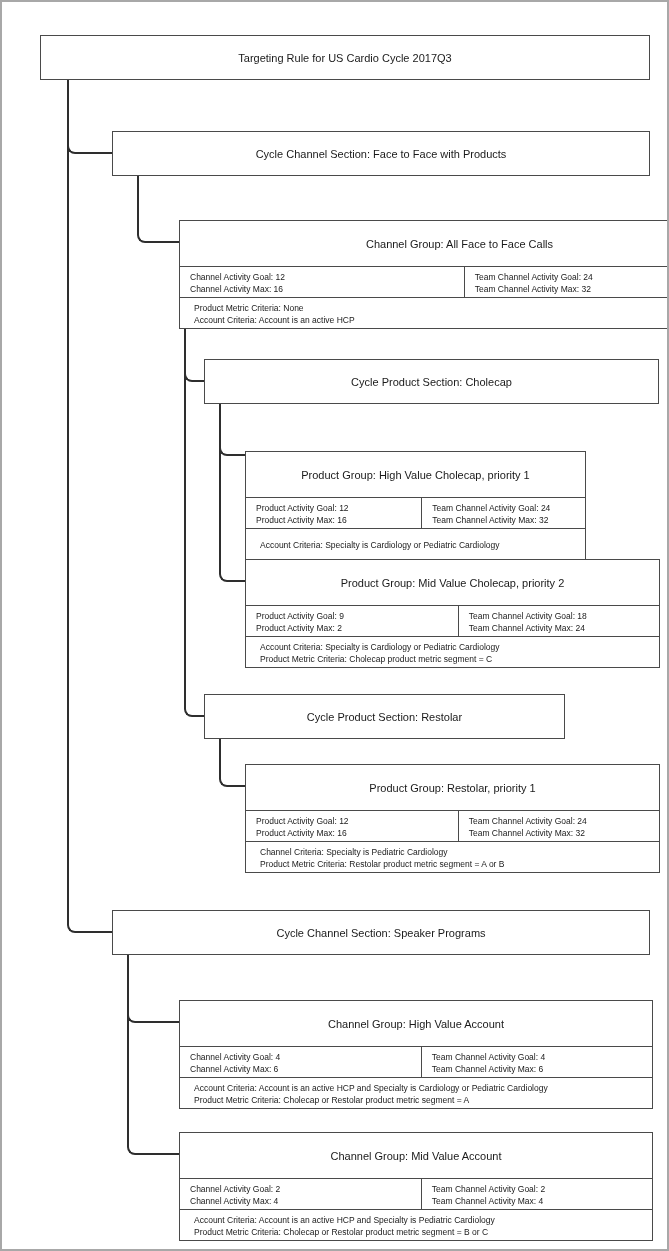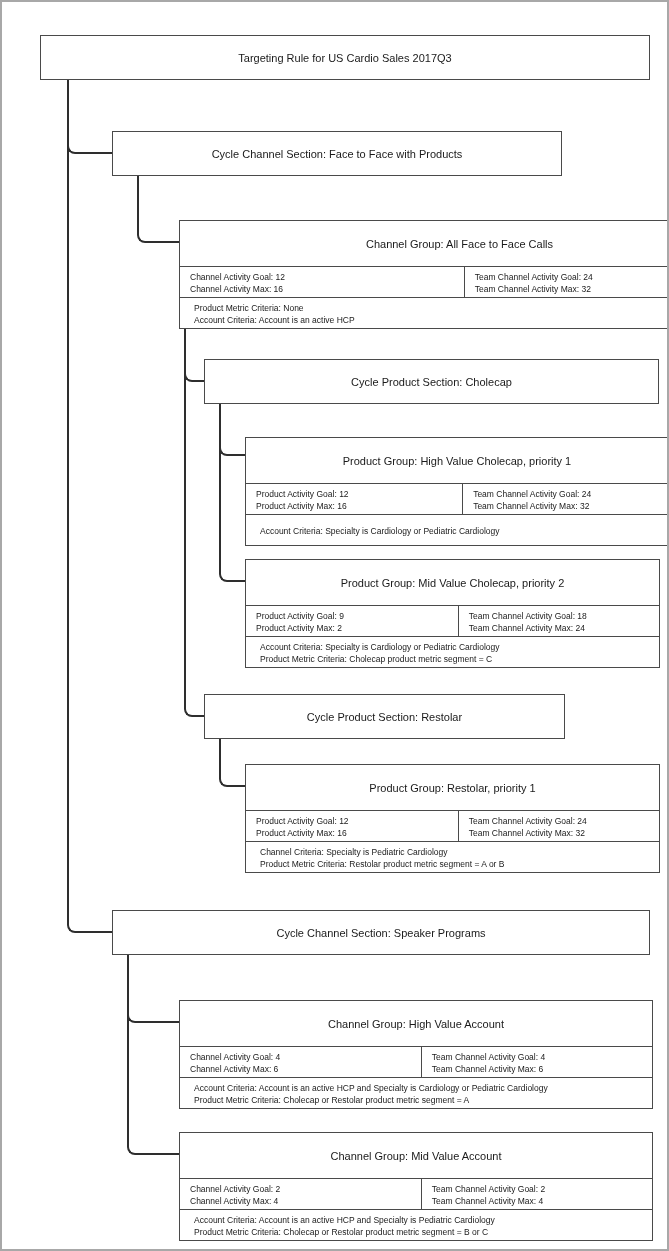--- a/index.html
+++ b/index.html
@@ -69,24 +69,24 @@
   <div class="conn" style="left:135px;top:174px;width:42px;height:67px"></div>
   <div class="conn" style="left:182px;top:325px;width:20px;height:55px"></div>
   <div class="conn" style="left:182px;top:325px;width:20px;height:390px"></div>
   <div class="conn" style="left:217px;top:402px;width:26px;height:52px"></div>
   <div class="conn" style="left:217px;top:402px;width:26px;height:178px"></div>
   <div class="conn" style="left:217px;top:737px;width:26px;height:48px"></div>
   <div class="conn" style="left:125px;top:953px;width:52px;height:68px"></div>
   <div class="conn" style="left:125px;top:953px;width:52px;height:200px"></div>
 
   <div class="node section" style="left:38px;top:33px;width:610px">
-    <span>Targeting Rule for US Cardio Sales 2017Q3</span>
-  </div>
-
-  <div class="node section" style="left:110px;top:129px;width:450px">
+    <span>Targeting Rule for US Cardio Cycle 2017Q3</span>
+  </div>
+
+  <div class="node section" style="left:110px;top:129px;width:538px">
     <span>Cycle Channel Section: Face to Face with Products</span>
   </div>
 
   <div class="node group" style="left:177px;top:218px;width:561px">
     <div class="g-title">Channel Group: All Face to Face Calls</div>
     <div class="g-stats">
       <div class="g-cell">
         <div>Channel Activity Goal: 12</div>
         <div>Channel Activity Max: 16</div>
       </div>
@@ -98,21 +98,21 @@
     <div class="g-criteria">
       <div>Product Metric Criteria: None</div>
       <div>Account Criteria: Account is an active HCP</div>
     </div>
   </div>
 
   <div class="node section" style="left:202px;top:357px;width:455px">
     <span>Cycle Product Section: Cholecap</span>
   </div>
 
-  <div class="node group" style="left:243px;top:435px;width:424px">
+  <div class="node group" style="left:243px;top:449px;width:341px">
     <div class="g-title">Product Group: High Value Cholecap, priority 1</div>
     <div class="g-stats">
       <div class="g-cell">
         <div>Product Activity Goal: 12</div>
         <div>Product Activity Max: 16</div>
       </div>
       <div class="g-cell right">
         <div>Team Channel Activity Goal: 24</div>
         <div>Team Channel Activity Max: 32</div>
       </div>

